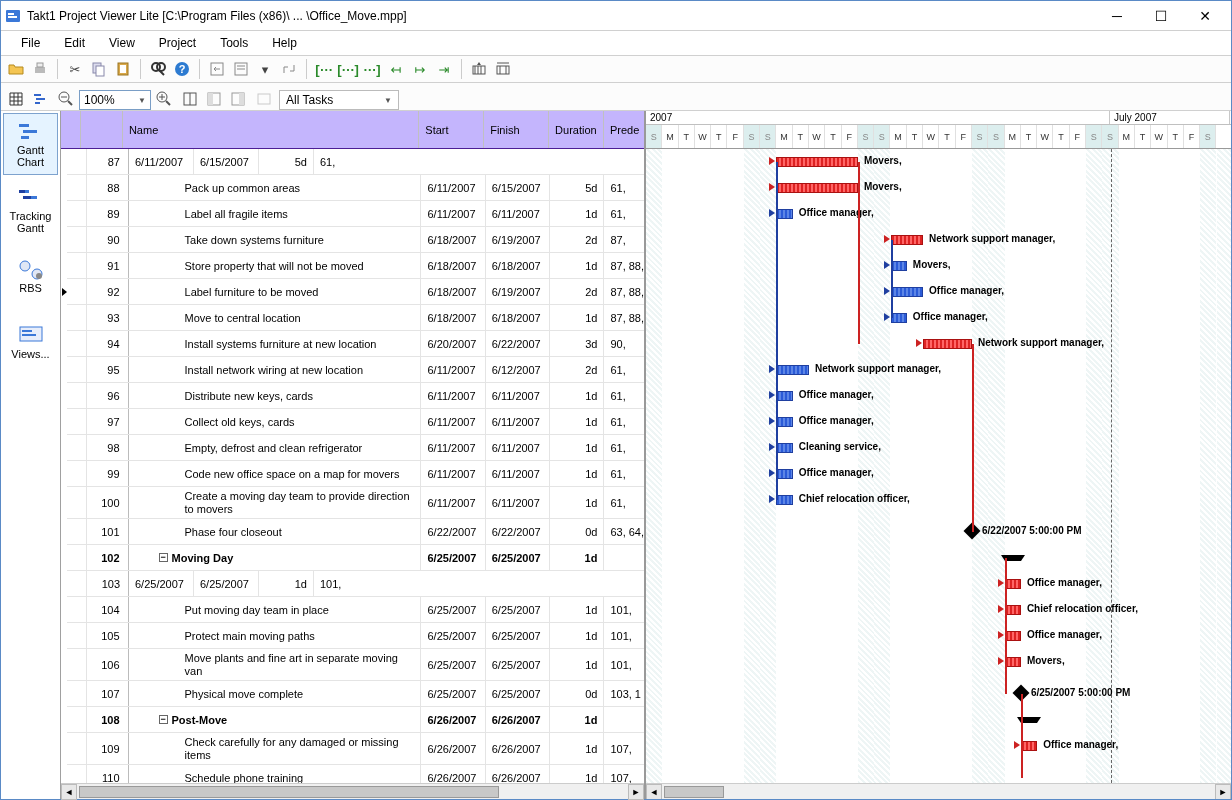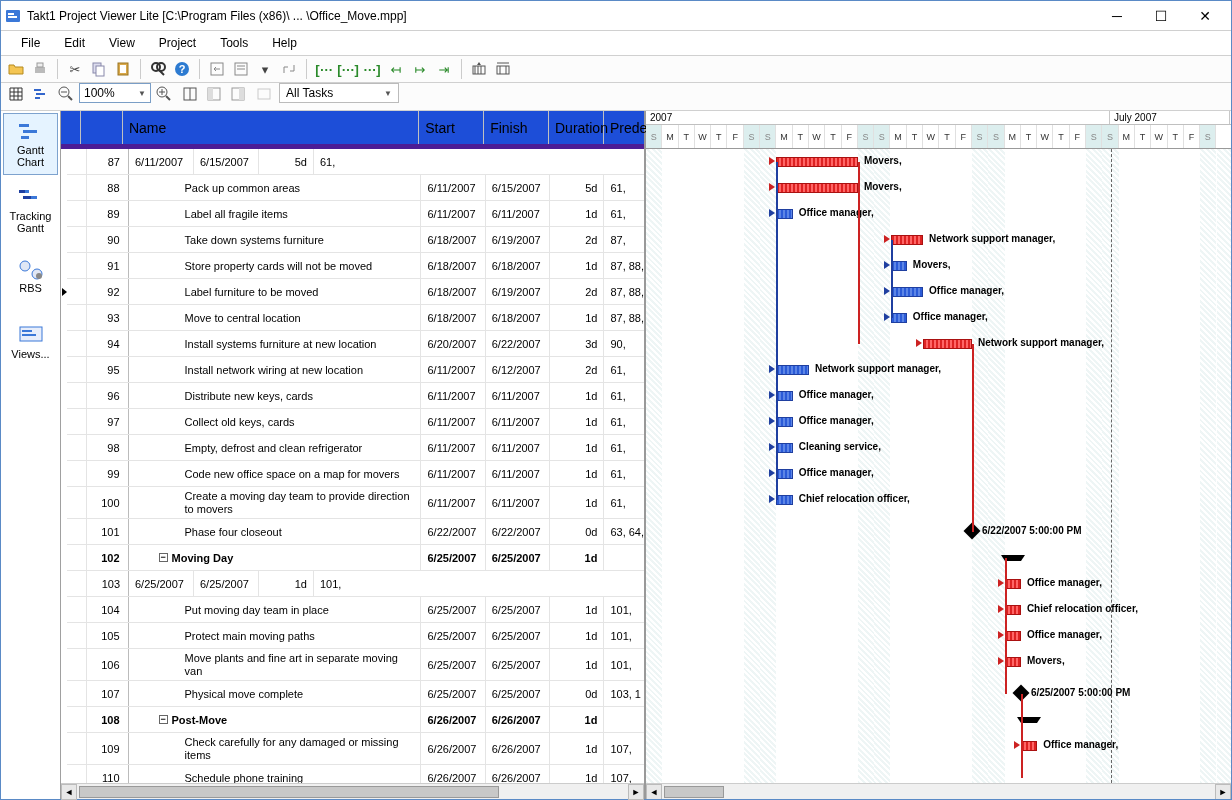--- a/index.html
+++ b/index.html
@@ -16,21 +16,21 @@
 .menubar { height: 24px; display: flex; align-items: center; padding: 0 8px; gap: 0; }
 .menubar .mitem { padding: 3px 12px; font-size: 12px; color: #000; }
 
 
 .toolbar { height: 28px; border-top: 1px solid #d0d0d0; border-bottom: 1px solid #d0d0d0; display: flex; align-items: center; padding: 0 4px; gap: 2px; background: #fcfcfc; }
 .toolbar .sep { width: 1px; height: 20px; background: #ccc; margin: 0 4px; }
 .tbtn { width: 22px; height: 22px; display: flex; align-items: center; justify-content: center; font-size: 13px; color: #444; border: 1px solid transparent; }
 .tbtn svg { width: 16px; height: 16px; }
 
 
-.toolbar2 { height: 28px; border-bottom: 1px solid #d0d0d0; display: flex; align-items: flex-start; padding: 0 4px; gap: 2px; background: #fcfcfc; }
+.toolbar2 { height: 28px; border-bottom: 1px solid #d0d0d0; display: flex; align-items: flex-end; padding: 0 4px; gap: 2px; background: #fcfcfc; }
 .zoom-box { width: 72px; height: 20px; border: 1px solid #7a9ec6; background: #fff; display: flex; align-items: center; padding: 0 4px; font-size: 12px; }
 .zoom-box .dd { margin-left: auto; color: #555; font-size: 8px; }
 .tasks-combo { width: 120px; height: 20px; border: 1px solid #bbb; background: #fff; display: flex; align-items: center; padding: 0 6px; font-size: 12px; }
 .tasks-combo .dd { margin-left: auto; font-size: 8px; color: #555; }
 
 
 .body { flex: 1; display: flex; min-height: 0; }
 
 
 .viewsbar { width: 60px; border-right: 1px solid #a0a0a0; background: #fff; display: flex; flex-direction: column; }
@@ -38,21 +38,21 @@
 .vitem.sel { border: 1px solid #7da2ce; background: #e5f3ff; }
 .vitem .vicon { width: 28px; height: 22px; }
 .vitem .vlabel { color: #000; }
 
 
 .splitter-area { flex: 1; display: flex; min-width: 0; }
 .leftpane { width: 585px; display: flex; flex-direction: column; border-right: 2px solid #999; min-height: 0; }
 .rightpane { flex: 1; display: flex; flex-direction: column; min-width: 0; overflow: hidden; }
 
 
-.gridhead { height: 38px; border-bottom: 5px solid #4c1d95; display: flex; background: #1d4ed8; font-size: 14px; }
+.gridhead { height: 38px; border-bottom: 1px solid #4c1d95; display: flex; background: #c4b5fd; font-size: 11px; }
 .gridhead .gh { border-right: 1px solid #c0c0c0; display: flex; align-items: center; padding: 0 6px; color: #000; }
 .gridbody { flex: 1; overflow: hidden; position: relative; }
 .gridrows { }
 .grow { height: 26px; border-bottom: 1px solid #e4e4e4; display: flex; font-size: 11px; align-items: center; }
 .grow.tall { height: 32px; }
 .grow .gc { border-right: 1px solid #e4e4e4; height: 100%; display: flex; align-items: center; padding: 0 6px; overflow: hidden; white-space: nowrap; }
 .grow .gc.name2 { white-space: normal; line-height: 1.15; }
 .gc.indic { width: 20px; justify-content: center; }
 .gc.id   { width: 42px; justify-content: flex-end; padding-right: 8px; border-right: 1px solid #bbb; }
 .gc.name { width: 297px; }
@@ -404,21 +404,21 @@
                   </div>
                   <div class="gc start">6/18/2007</div>
                   <div class="gc finish">6/19/2007</div>
                   <div class="gc dur">2d</div>
                   <div class="gc pred" style="border-right:none">87,</div>
                 </div>
                 <div class="grow">
                   <div class="gc indic"></div>
                   <div class="gc id">91</div>
                   <div class="gc name ">
-                    <span class="indent1 ">Store property cards will not be moved</span>
+                    <span class="indent1 ">Store property that will not be moved</span>
                   </div>
                   <div class="gc start">6/18/2007</div>
                   <div class="gc finish">6/18/2007</div>
                   <div class="gc dur">1d</div>
                   <div class="gc pred" style="border-right:none">87, 88,</div>
                 </div>
                 <div class="grow">
                   <div class="gc indic"></div>
                   <div class="gc id">92</div>
                   <div class="gc name ">

